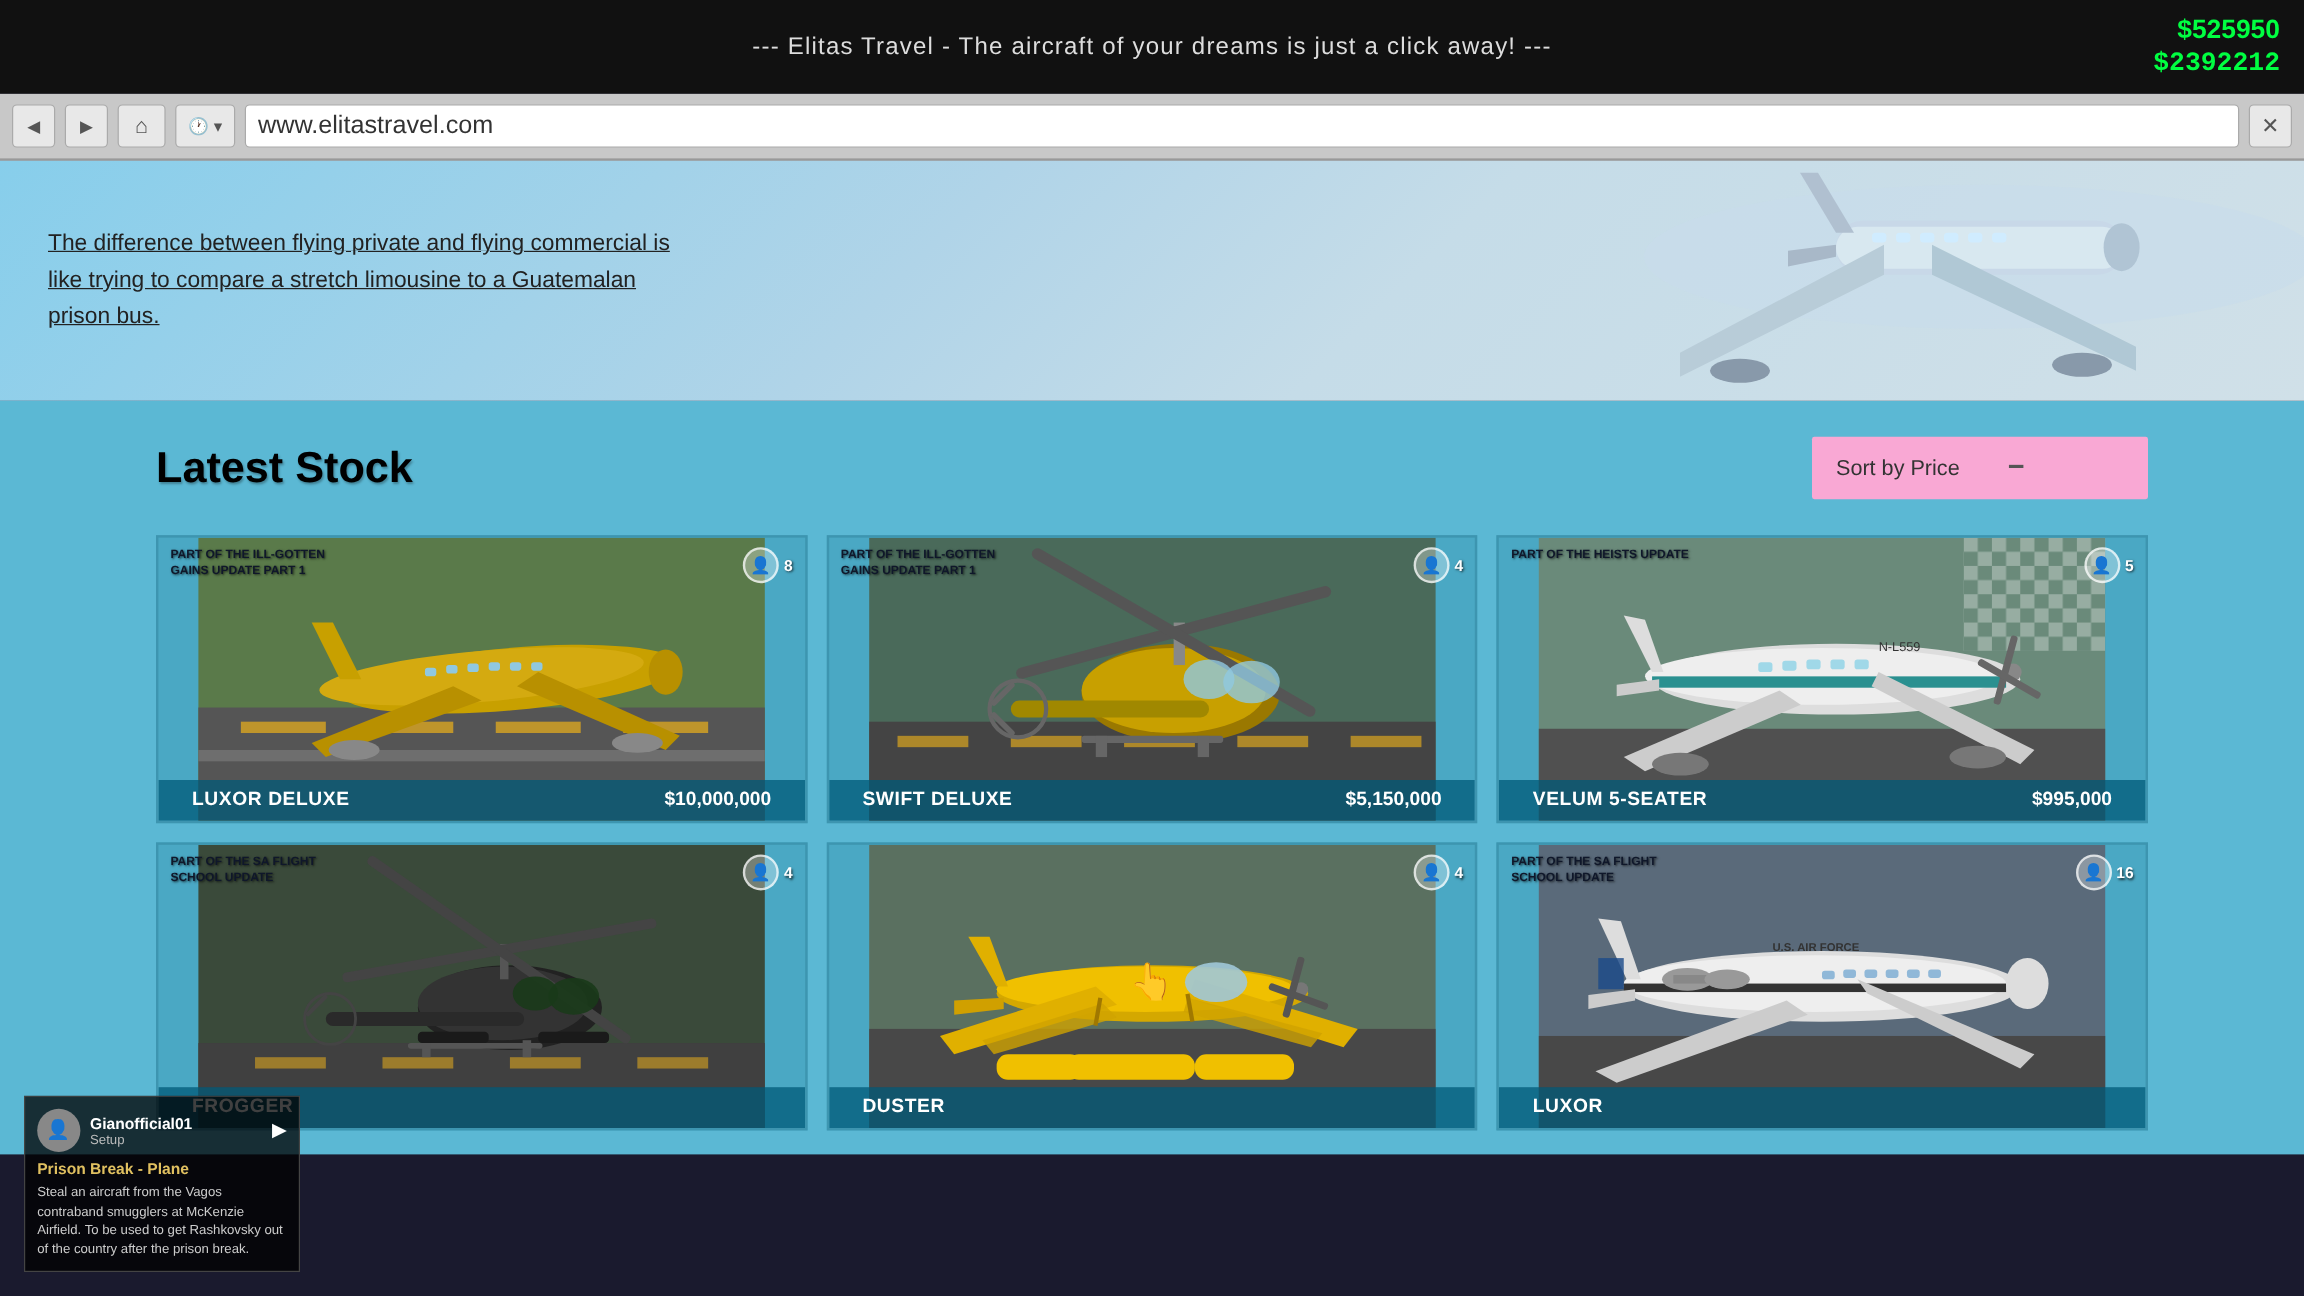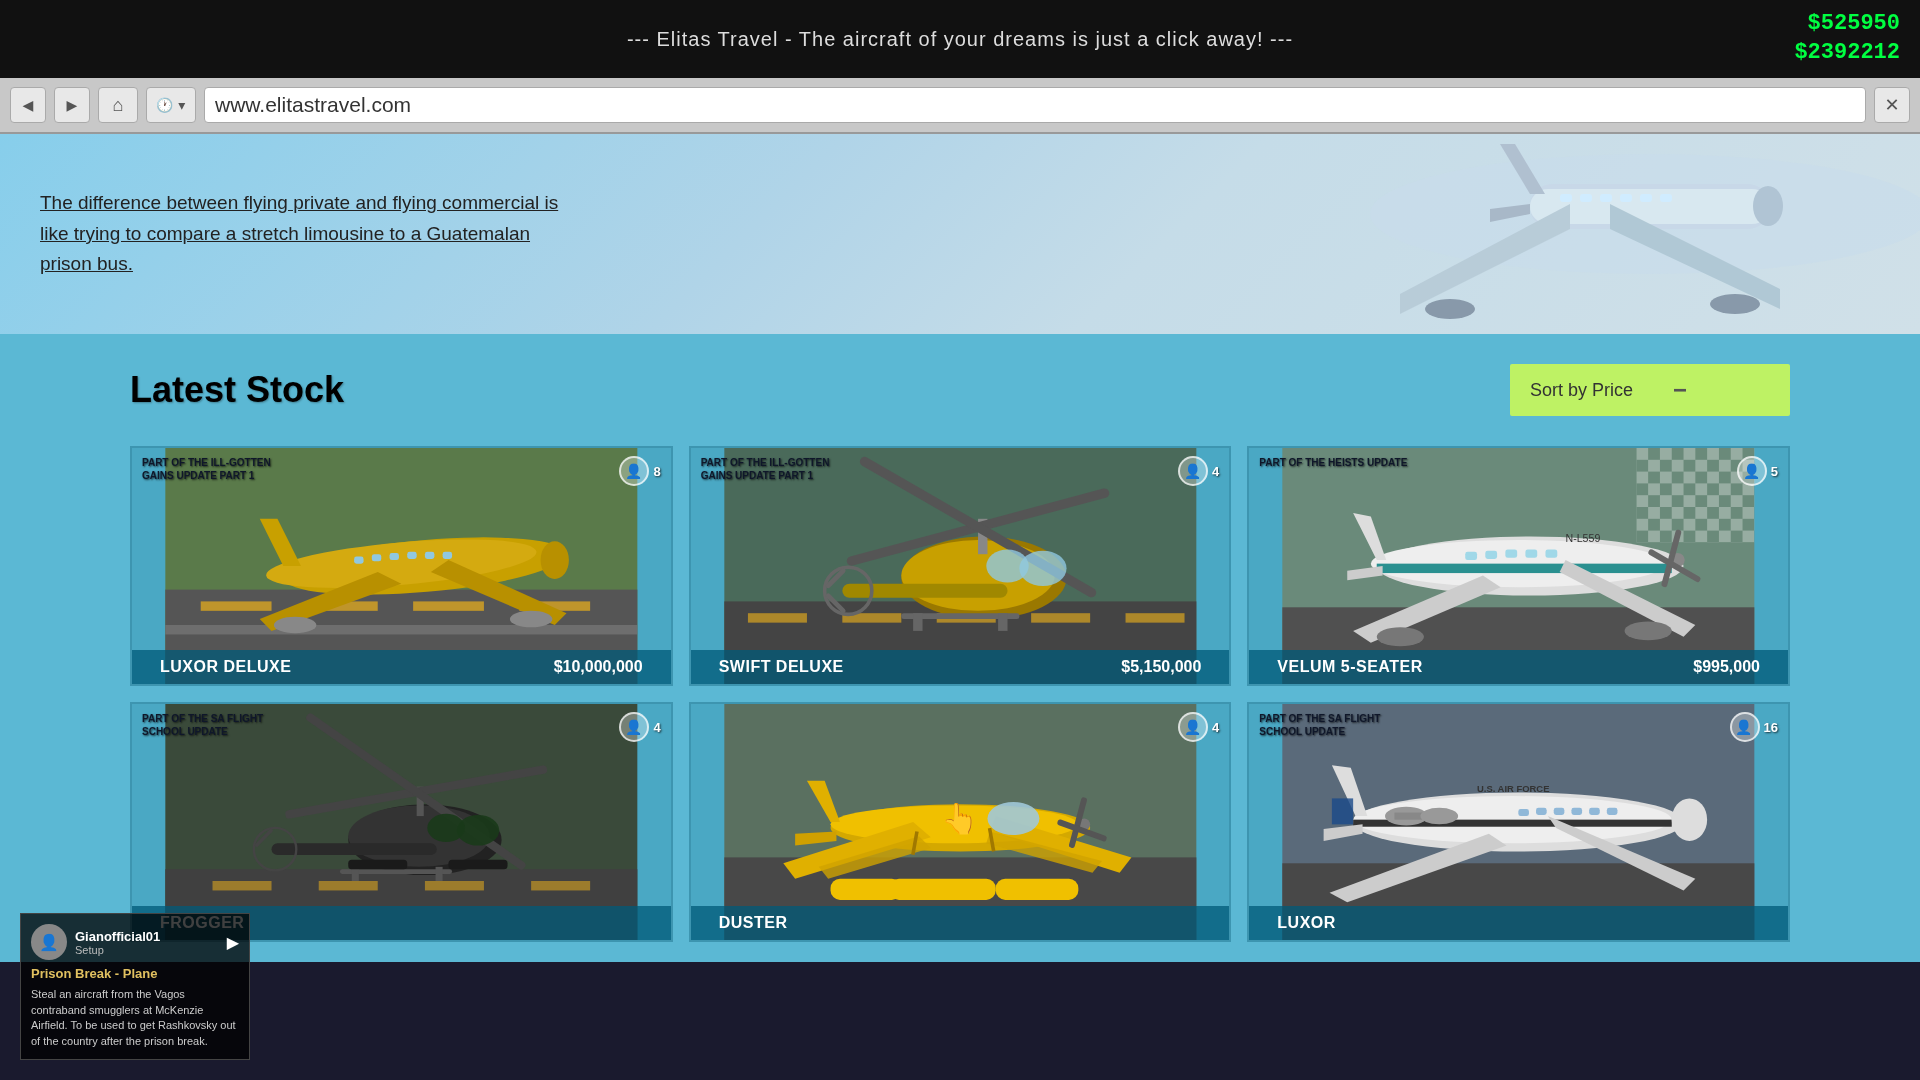--- a/index.html
+++ b/index.html
@@ -31,21 +31,21 @@
       right: 20px;
       top: 50%;
       transform: translateY(-50%);
       text-align: right;
       line-height: 1.3;
     }
     #money-cash {
       color: #00ff41;
       font-size: 22px;
       font-weight: bold;
-      font-family: Liberation Mono, monospace;
+      font-family: Liberation Sans, sans-serif;
     }
     #money-bank {
       color: #00ff41;
       font-size: 22px;
       font-weight: bold;
       font-family: 'Courier New', monospace;
     }
 
     
     #browser-bar {
@@ -168,21 +168,21 @@
       margin-bottom: 20px;
       padding: 10px 0;
     }
     #latest-stock-title {
       font-size: 36px;
       font-weight: bold;
       color: #000000;
       text-shadow: 1px 1px 2px rgba(0,0,0,0.3);
     }
     #sort-dropdown {
-      background: #bef264;
+      background: #f9a8d4;
       border: none;
       padding: 12px 20px;
       font-size: 18px;
       color: #333;
       cursor: pointer;
       display: flex;
       align-items: center;
       gap: 40px;
       min-width: 280px;
       border-radius: 2px;

